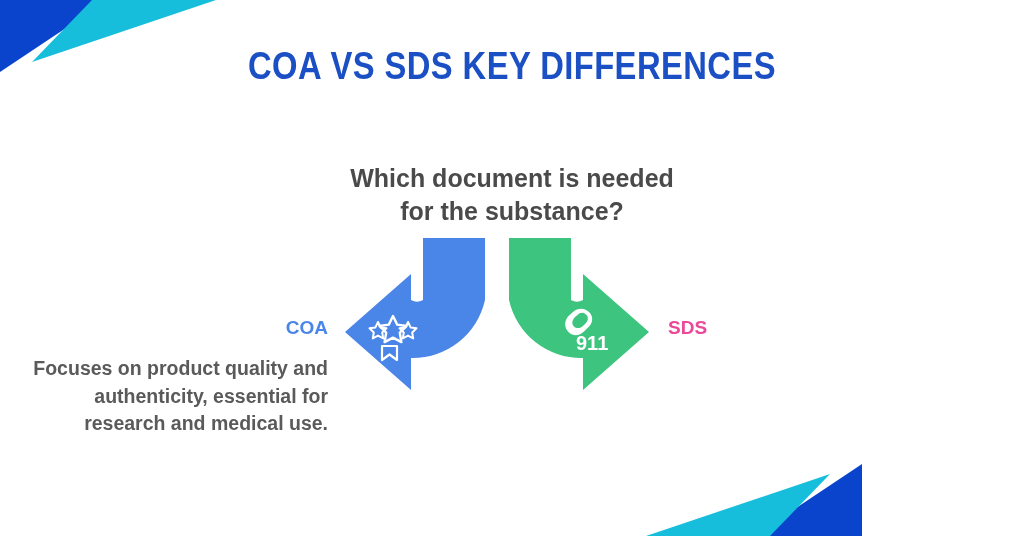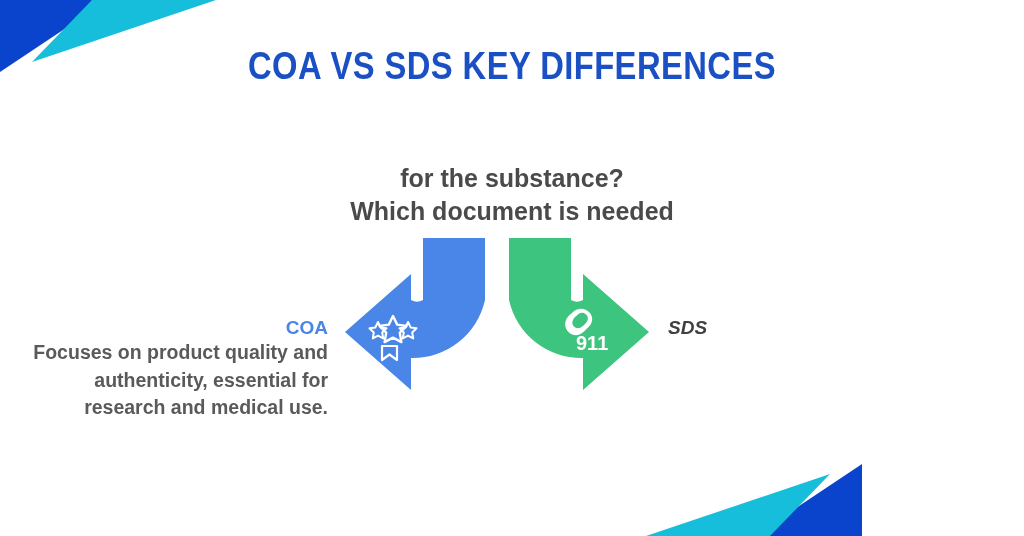--- a/index.html
+++ b/index.html
@@ -75,24 +75,24 @@
     top: 318px;
     width: 300px;
   }
   .side-left  { left: 28px;  text-align: right; }
   .side-right { left: 668px; text-align: left; }
 
   .side-label {
     font-size: 19px;
     font-weight: bold;
     line-height: 1;
-    margin-bottom: 2px;
+    margin-bottom: 18px;
   }
   .label-coa { color: #4A85E8; }
-  .label-sds { color: #404040; font-style: italic; }
+  .label-sds { color: #ec4899; }
 
   .side-desc {
     font-size: 19.5px;
     line-height: 1.42;
     color: #5a5a5a;
     font-weight: bold;
   }
 </style>
 </head>
 <body>
@@ -105,22 +105,22 @@
   </svg>
 
   <svg class="corner-deco deco-br" width="230" height="72" viewBox="0 0 230 72">
     <polygon points="230,72 122,72 230,0" fill="#0A44CC"></polygon>
     <polygon points="138,72 14,72 198,10" fill="#16BEDC"></polygon>
   </svg>
 
   <div class="title">COA VS SDS KEY DIFFERENCES</div>
 
   <div class="question">
+    <span class="q-line">Which document is needed</span>
     <span class="q-line">for the substance?</span>
-    <span class="q-line">Which document is needed</span>
   </div>
 
   <svg class="arrows" viewBox="0 0 320 152">
 
     <g>
       <path d="M 148,0 L 148,62 A 74,74 0 0 1 74,120 L 74,152 L 8,94 L 74,36 L 74,62
                A 12,12 0 0 0 86,62 L 86,0 Z" fill="#4A85E8"></path>
 
       <g transform="translate(36,78)" fill="none" stroke="#ffffff" stroke-width="2.4" stroke-linejoin="round" stroke-linecap="round">
         <polygon points="20,0 24.2,8.6 33.6,10 26.8,16.7 28.4,26.1 20,21.6 11.6,26.1 13.2,16.7 6.4,10 15.8,8.6"></polygon>

